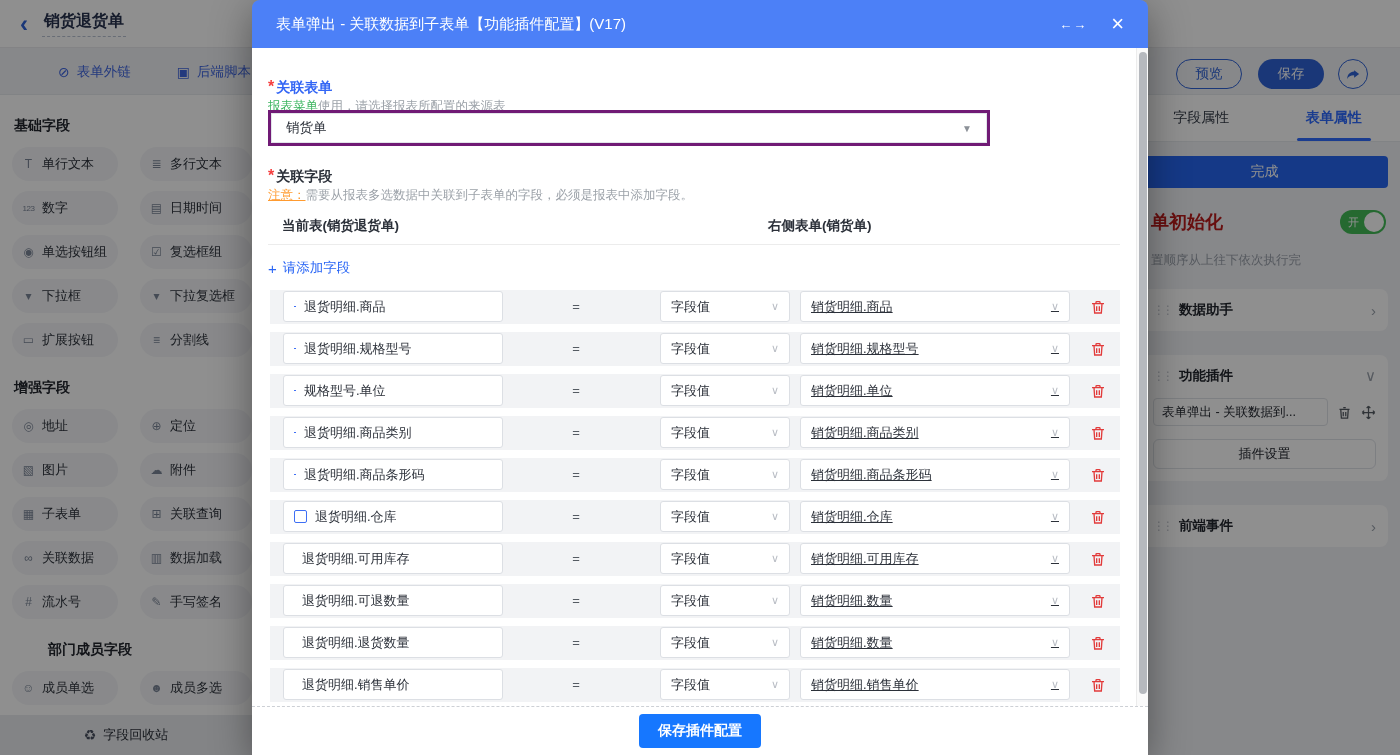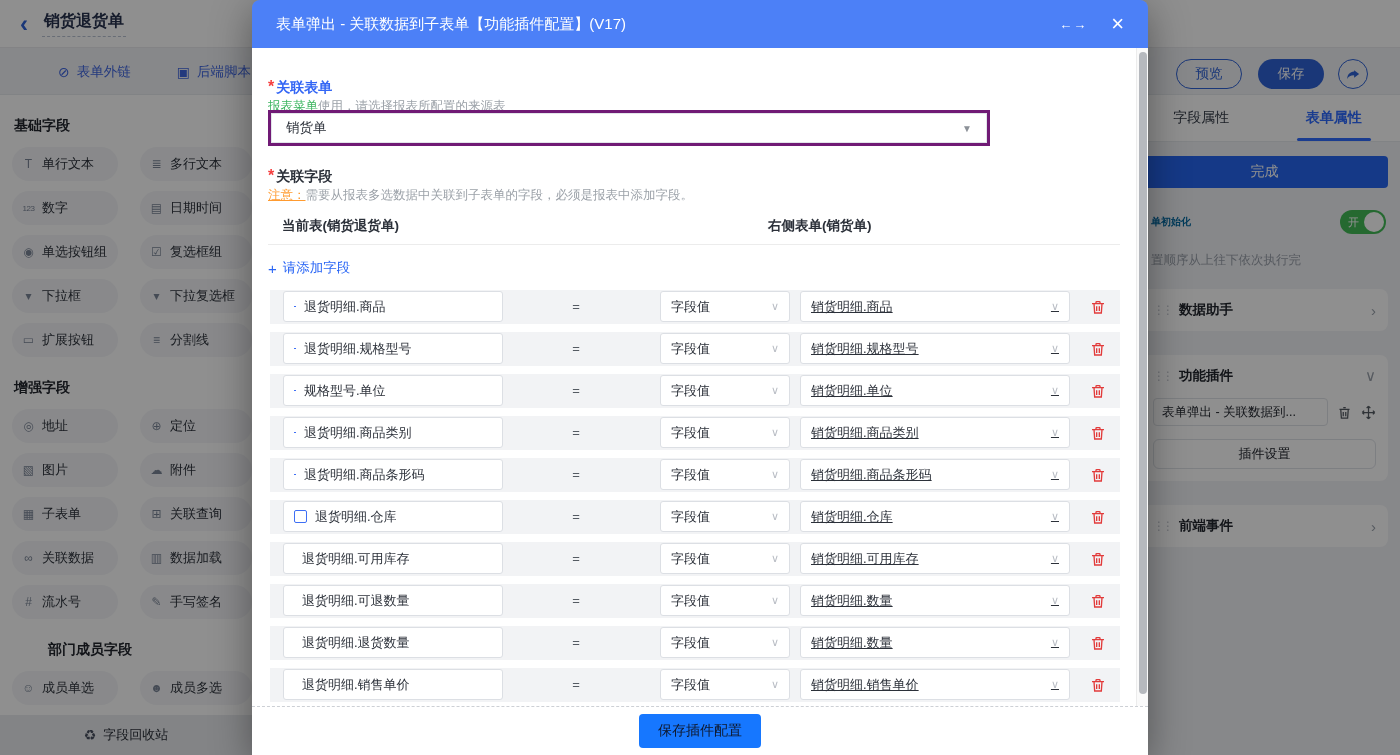--- a/index.html
+++ b/index.html
@@ -50,21 +50,21 @@
 
   
   .rpanel { position:absolute; left:1135px; top:95px; width:265px; bottom:12px; z-index:1; }
   .rtabs { height:47px; background:#fff; border-bottom:1px solid #e7e9ed; display:flex; }
   .rtab { flex:1; display:flex; align-items:center; justify-content:center; font-size:14px; color:#333a46; position:relative; }
   .rtab.active { color:#2f6bff; font-weight:700; }
   .rtab.active::after { content:""; position:absolute; left:50%; transform:translateX(-50%); bottom:0; width:74px; height:3px; background:#2f6bff; border-radius:2px; }
   .done-btn { margin:14px 12px 0 6px; height:32px; background:#2667f0; color:#fff; border-radius:4px;
     display:flex; align-items:center; justify-content:center; font-size:14px; }
   .init-row { display:flex; align-items:center; justify-content:space-between; margin:22px 14px 0 16px; }
-  .init-lbl { font-size:10px; font-weight:700; color:#0369a1;text-align:center; }
+  .init-lbl { font-size:18px; font-weight:700; color:#b91c1c;text-align:center; }
   .toggle { width:46px; height:24px; border-radius:12px; background:#43bb57; position:relative; color:#fff; font-size:11px; }
   .toggle .t-on { position:absolute; left:8px; top:5px; }
   .toggle .knob { position:absolute; right:2px; top:2px; width:20px; height:20px; border-radius:50%; background:#fff; }
   .init-hint { margin:18px 16px 0; font-size:12.5px; color:#9aa1ab; }
   .rcard { margin:20px 12px 0 6px; background:#fff; border-radius:8px; padding:12px; }
   .rcard + .rcard { margin-top:24px; }
   .rcard-head { display:flex; align-items:center; }
   .dragdots { color:#c3c7cf; font-size:12px; letter-spacing:-3px; margin-right:8px; }
   .rcard-lbl { flex:1; font-size:13.5px; font-weight:600; color:#22262e; }
   .rcard-chev { color:#9aa1ab; font-size:15px; }
@@ -115,22 +115,22 @@
   .eq { position:absolute; left:296px; top:9px; width:20px; text-align:center; color:#555b63; font-size:13px; }
   .chev { margin-left:auto; color:#b9bdc4; font-size:11px; }
   .trash { position:absolute; left:820px; top:9px; width:16px; height:16px; }
   .fic { flex:0 0 auto; color:#3e6ff5; font-weight:700; text-align:center; }
   .fic.ic-text { font-size:12px; border-bottom:1.5px solid #3e6ff5; line-height:1.05; padding:0 1px; }
   .fic.ic-number { font-size:8.5px; letter-spacing:-0.5px; }
   .fic.ic-select { width:13px; height:13px; border:1.2px solid #3e6ff5; border-radius:2px; font-size:8px;
     line-height:11px; font-weight:400; }
   .modal-footer { position:absolute; bottom:0; left:0; width:100%; height:49px; background:#fff;
     border-top:1px dashed #cdd0d5; display:flex; align-items:center; justify-content:center; }
-  .save-btn { width:122px; height:34px; background:#1677ff; color:#0f172a; border-radius:4px; font-size:14px;
-    display:flex; align-items:center; justify-content:center; }
+  .save-btn { width:122px; height:34px; background:#1677ff; color:#ffffff; border-radius:4px; font-size:14px;
+    display:flex; align-items:center; justify-content:center;font-weight:bold; }
 </style>
 </head>
 <body>
 
 <div class="stage">
 
   <div class="app-header">
     <span class="back-ic">‹</span>
     <span class="hdr-title">销货退货单</span>
   </div>

